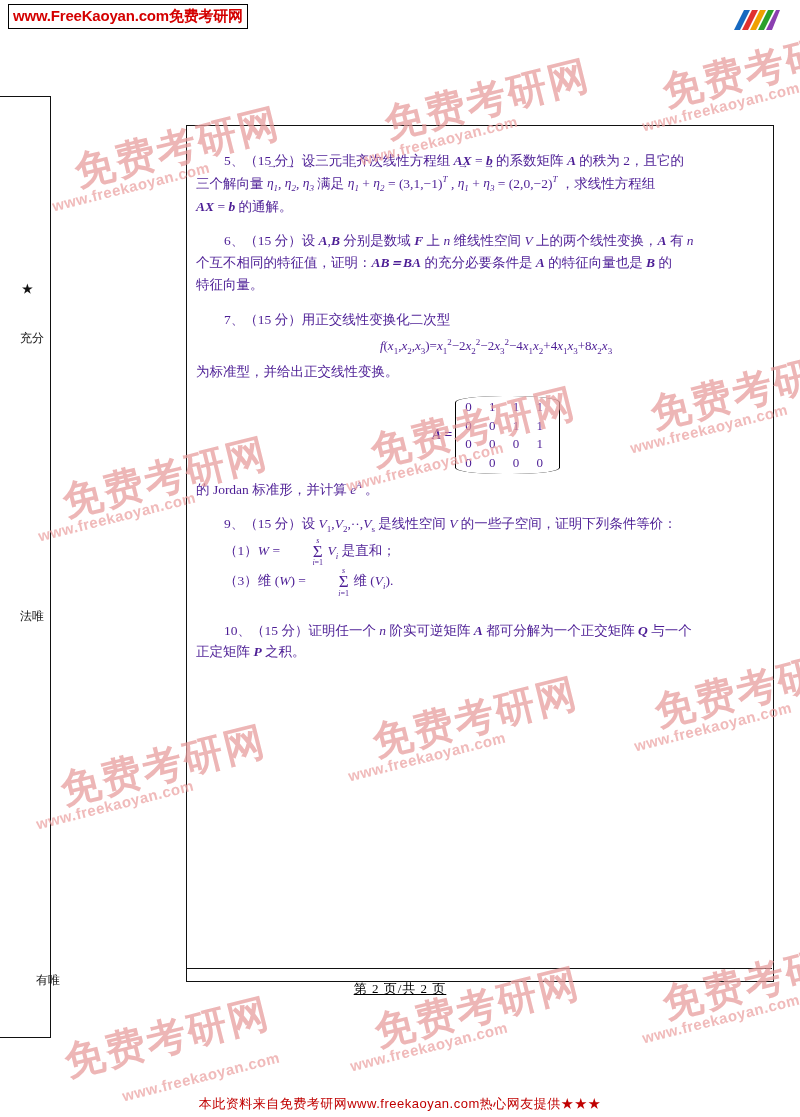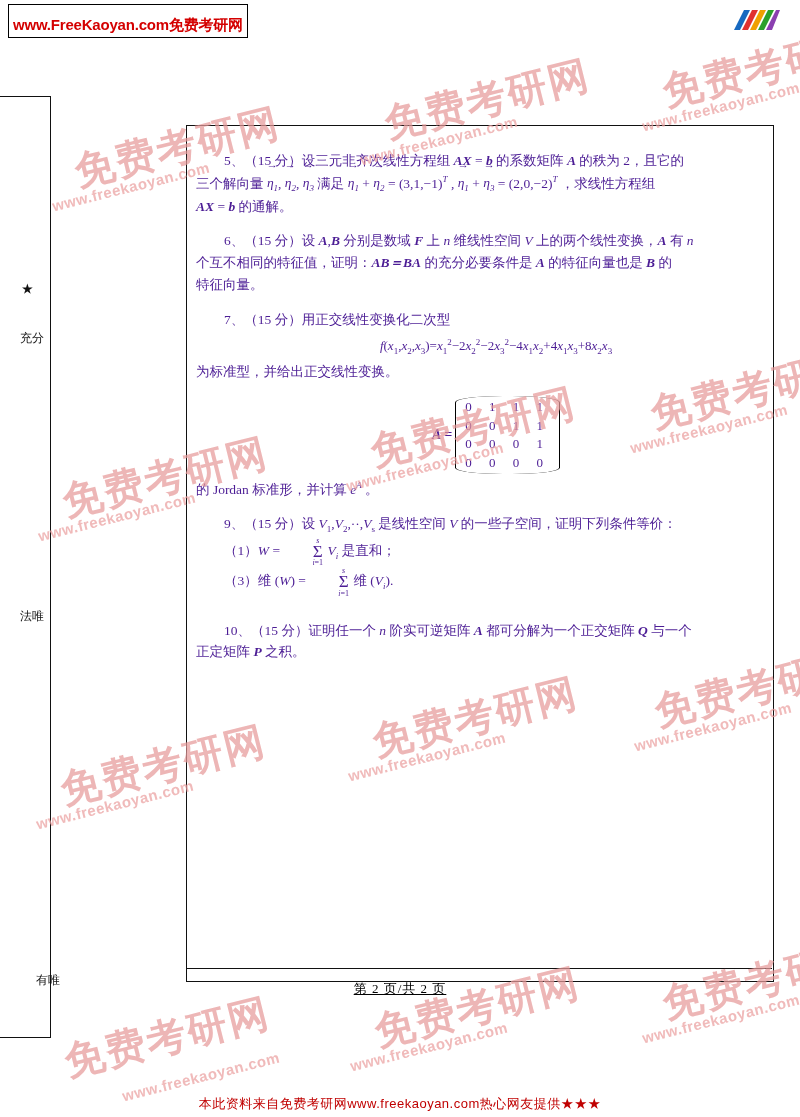--- a/index.html
+++ b/index.html
@@ -8,21 +8,21 @@
     background:#ffffff;
     font-family:"Liberation Serif",serif;
     position:relative;
     overflow:hidden;
   }
 
   
   .site-header{
     position:absolute;left:8px;top:4px;
     border:1px solid #000;
-    padding:11px 4px 2px 4px;
+    padding:2px 4px 2px 4px;
     background:#fff;
     z-index:40;
   }
   .site-header .brand{
     font-family:"Liberation Sans",sans-serif;
     font-weight:bold;font-size:15px;color:#d40000;
     letter-spacing:-0.2px;white-space:nowrap;
   }
   .logo-mark{
     position:absolute;right:18px;top:8px;width:52px;height:26px;z-index:40;

